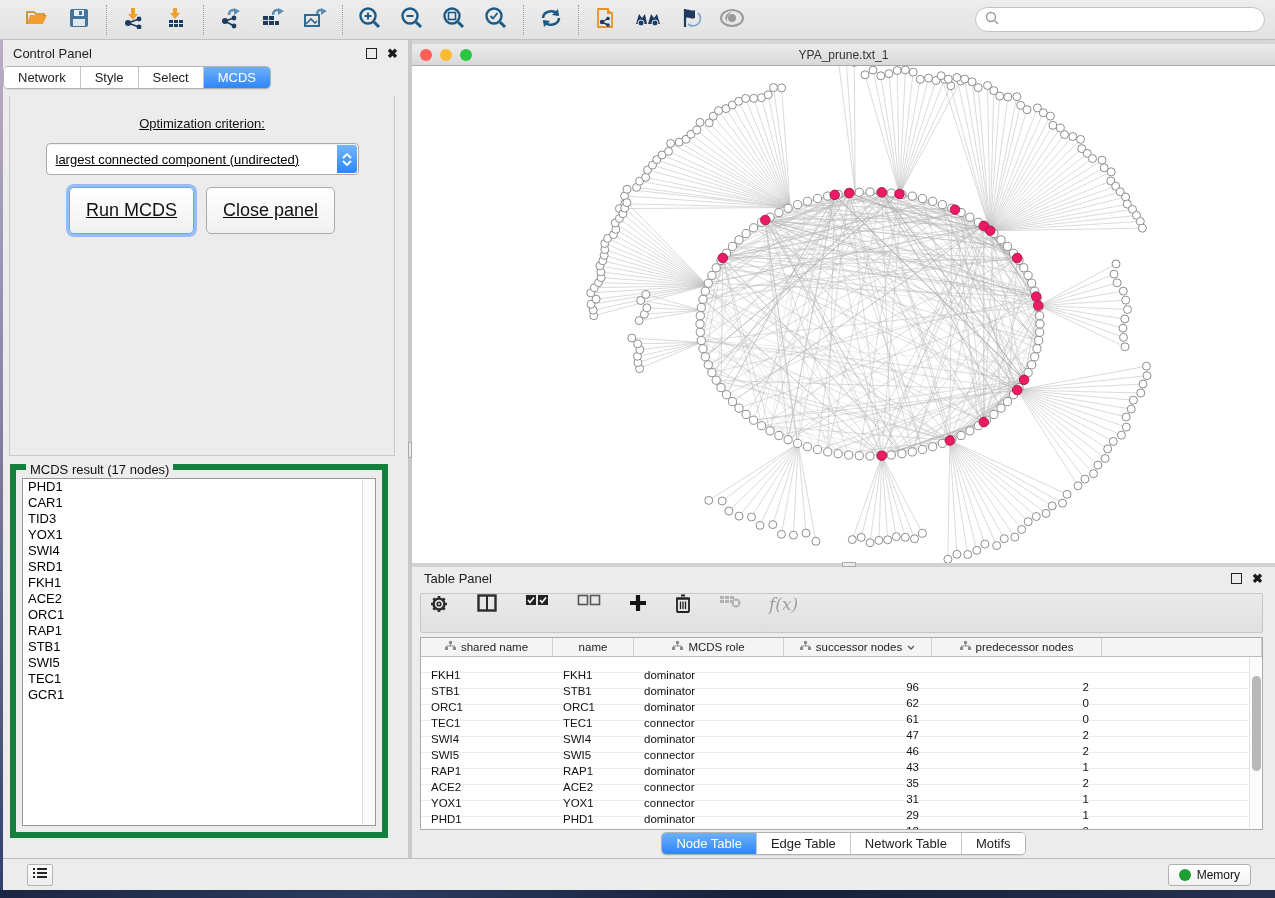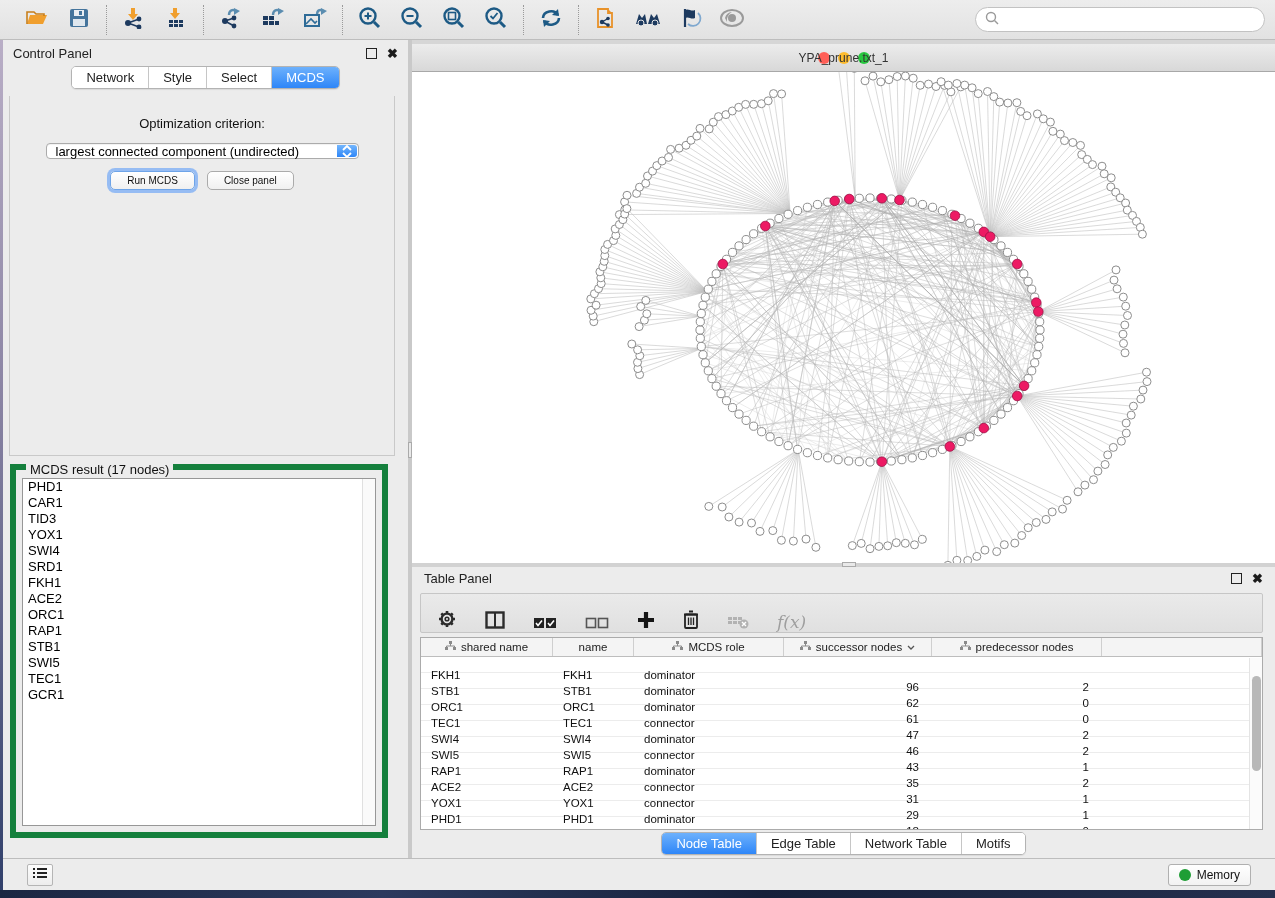--- a/index.html
+++ b/index.html
@@ -24,72 +24,72 @@
   .edge-bottom { position:absolute; left:0; top:890px; width:1275px; height:8px;
     background:linear-gradient(90deg,#1b2742,#2c3a5e 30%,#16203a 60%,#25304e); }
 
   
   .cpanel { position:absolute; left:3px; top:40px; width:405px; height:818px; background:#ececec; }
   .cp-head { height:26px; display:flex; align-items:center; padding:0 10px; font-size:13px; color:#222; }
   .winbtns { margin-left:auto; display:flex; align-items:center; gap:10px; }
   .float-btn { width:11px; height:11px; border:1.5px solid #222; background:transparent; cursor:pointer; }
   .close-btn { font-size:13px; font-weight:bold; color:#1b1b1b; cursor:pointer; line-height:11px; }
 
-  .seg-tabs { display:flex; justify-content:center;border-radius:7px; }
+  .seg-tabs { display:flex; justify-content:flex-start;border-radius:7px; }
   .seg { display:flex; border:1px solid #b3b3b3; border-radius:5px; overflow:hidden;
     background:#fff; box-shadow:0 1px 1px rgba(0,0,0,.08); }
   .seg .tab { padding:3px 14px; font-size:13px; color:#222; background:#fff;
     border-left:1px solid #c6c6c6; cursor:pointer; }
   .seg .tab:first-child { border-left:none; }
   .seg .tab.active { background:linear-gradient(#6db1fc,#2e86f8); color:#fff; }
 
   .cp-body { position:absolute; left:6px; right:13px; top:56px; height:360px;
-    background:#ececec; border:1px solid #c9c9c9; border-top:none; }
+    background:#ececec; border:1px solid #c9c9c9; border-top:none;text-decoration:underline; }
   .opt-label { text-align:center; margin-top:20px; font-size:13px; color:#111; }
-  .combo { position:relative; margin:12px auto 0; width:313px; height:16px; background:#fff;
+  .combo { position:relative; margin:12px auto 0; width:313px; height:32px; background:#fff;
     border:1px solid #ababab; border-radius:4px; display:flex; align-items:center;
     font-size:13px; padding-left:9px; cursor:pointer; box-shadow:inset 0 1px 1px rgba(0,0,0,.06); }
   .combo .stepper { position:absolute; right:1px; top:1px; bottom:1px; width:20px; border-radius:0 3px 3px 0;
     background:linear-gradient(#73b6fd,#2e86f8); display:flex; flex-direction:column;
     align-items:center; justify-content:center; gap:1px; }
   .combo .stepper svg { display:block; }
   .btn-row { display:flex; justify-content:center; gap:12px; margin-top:12px; }
-  .mac-btn { padding:3px 16px; font-size:10px; color:#111; background:linear-gradient(#ffffff,#f0f0f0);
+  .mac-btn { padding:12px 16px; font-size:18px; color:#111; background:linear-gradient(#ffffff,#f0f0f0);
     border:1px solid #ababab; border-radius:5px; cursor:pointer; }
   .mac-btn.focused { box-shadow:0 0 0 3px rgba(80,150,250,.55); border-color:#6ea4e8; }
 
   .groupbox { position:absolute; left:7px; right:20px; top:424px; height:374px; border:6px solid #15803d; }
   .gb-title { position:absolute; top:-8px; left:10px; background:#ececec; padding:0 4px; font-size:13px; color:#111; }
   .mcds-list { position:absolute; left:6px; right:6px; top:8px; bottom:6px; background:#fff;
     border:1px solid #979797; overflow:hidden; }
   .mcds-scroll { position:absolute; right:0; top:0; bottom:0; width:13px; background:#fafafa; border-left:1px solid #e0e0e0; }
   .mcds-item { font-size:13px; line-height:16px; padding-left:5px; color:#000; }
 
   
   .vsplit { position:absolute; left:408px; top:40px; width:4px; height:818px; background:#c9c9c9; }
   .vsplit .grip { position:absolute; top:402px; left:0; width:4px; height:16px; background:#e9e9e9; border:1px solid #aaa; }
   .hsplit { position:absolute; left:412px; top:563px; width:863px; height:4px; background:#d2d2d2; }
   .hsplit .grip { position:absolute; left:430px; top:-1px; width:14px; height:5px; background:#e9e9e9; border:1px solid #aaa; }
 
   
   .rightbg { position:absolute; left:412px; top:40px; width:863px; height:523px; background:#d6d6d6; }
   .netwin { position:absolute; left:412px; top:44px; width:863px; height:519px; }
-  .net-title { height:28px; background:linear-gradient(#ececec,#d8d8d8); border-bottom:1px solid #a8a8a8;
-    display:flex; align-items:center; padding:0 8px; position:relative;justify-content:center; }
+  .net-title { height:22px; background:linear-gradient(#ececec,#d8d8d8); border-bottom:1px solid #a8a8a8;
+    display:flex; align-items:center; padding:0 8px; position:relative; }
   .lights { display:flex; gap:8px; }
   .light { width:12px; height:12px; border-radius:50%; }
   .net-title .title { position:absolute; left:0; right:0; text-align:center; font-size:12px; color:#333; }
   .net-canvas { height:498px; background:#fff; overflow:hidden; }
 
   
   .tpanel { position:absolute; left:412px; top:567px; width:863px; height:291px; background:#ececec; }
   .tp-head { height:22px; display:flex; align-items:center; padding:0 12px; font-size:13px; color:#222; }
   .tp-toolbar { position:absolute; left:8px; right:12px; top:26px; height:40px;
     background:linear-gradient(#eaeaea,#e0e0e0); border:1px solid #c6c6c6; border-radius:2px;
-    display:flex; align-items:flex-end; gap:28px; padding:0 16px; }
+    display:flex; align-items:flex-start; gap:28px; padding:0 8px; }
   .tpbtn { background:transparent; border:none; cursor:pointer; display:flex; align-items:center; }
   .fx { font-family:"DejaVu Serif", serif; font-style:italic; font-size:17px; color:#9e9e9e; }
 
   .tablewrap { position:absolute; left:8px; right:12px; top:70px; bottom:28px;
     background:#fff; border:1px solid #ababab; overflow:hidden;text-align:center; }
   .thead, .trow { display:grid; grid-template-columns:132px 81px 150px 148px 170px 1fr; }
   .thead { background:#f4f4f4; border-bottom:1px solid #bdbdbd; height:19px; }
   .th { display:flex; align-items:center; justify-content:center; gap:5px; font-size:11.5px; color:#222;
     border-right:1px solid #cfcfcf; cursor:pointer; position:relative; }
   .trow { height:16px; border-bottom:1px solid #ececec; cursor:default; }

